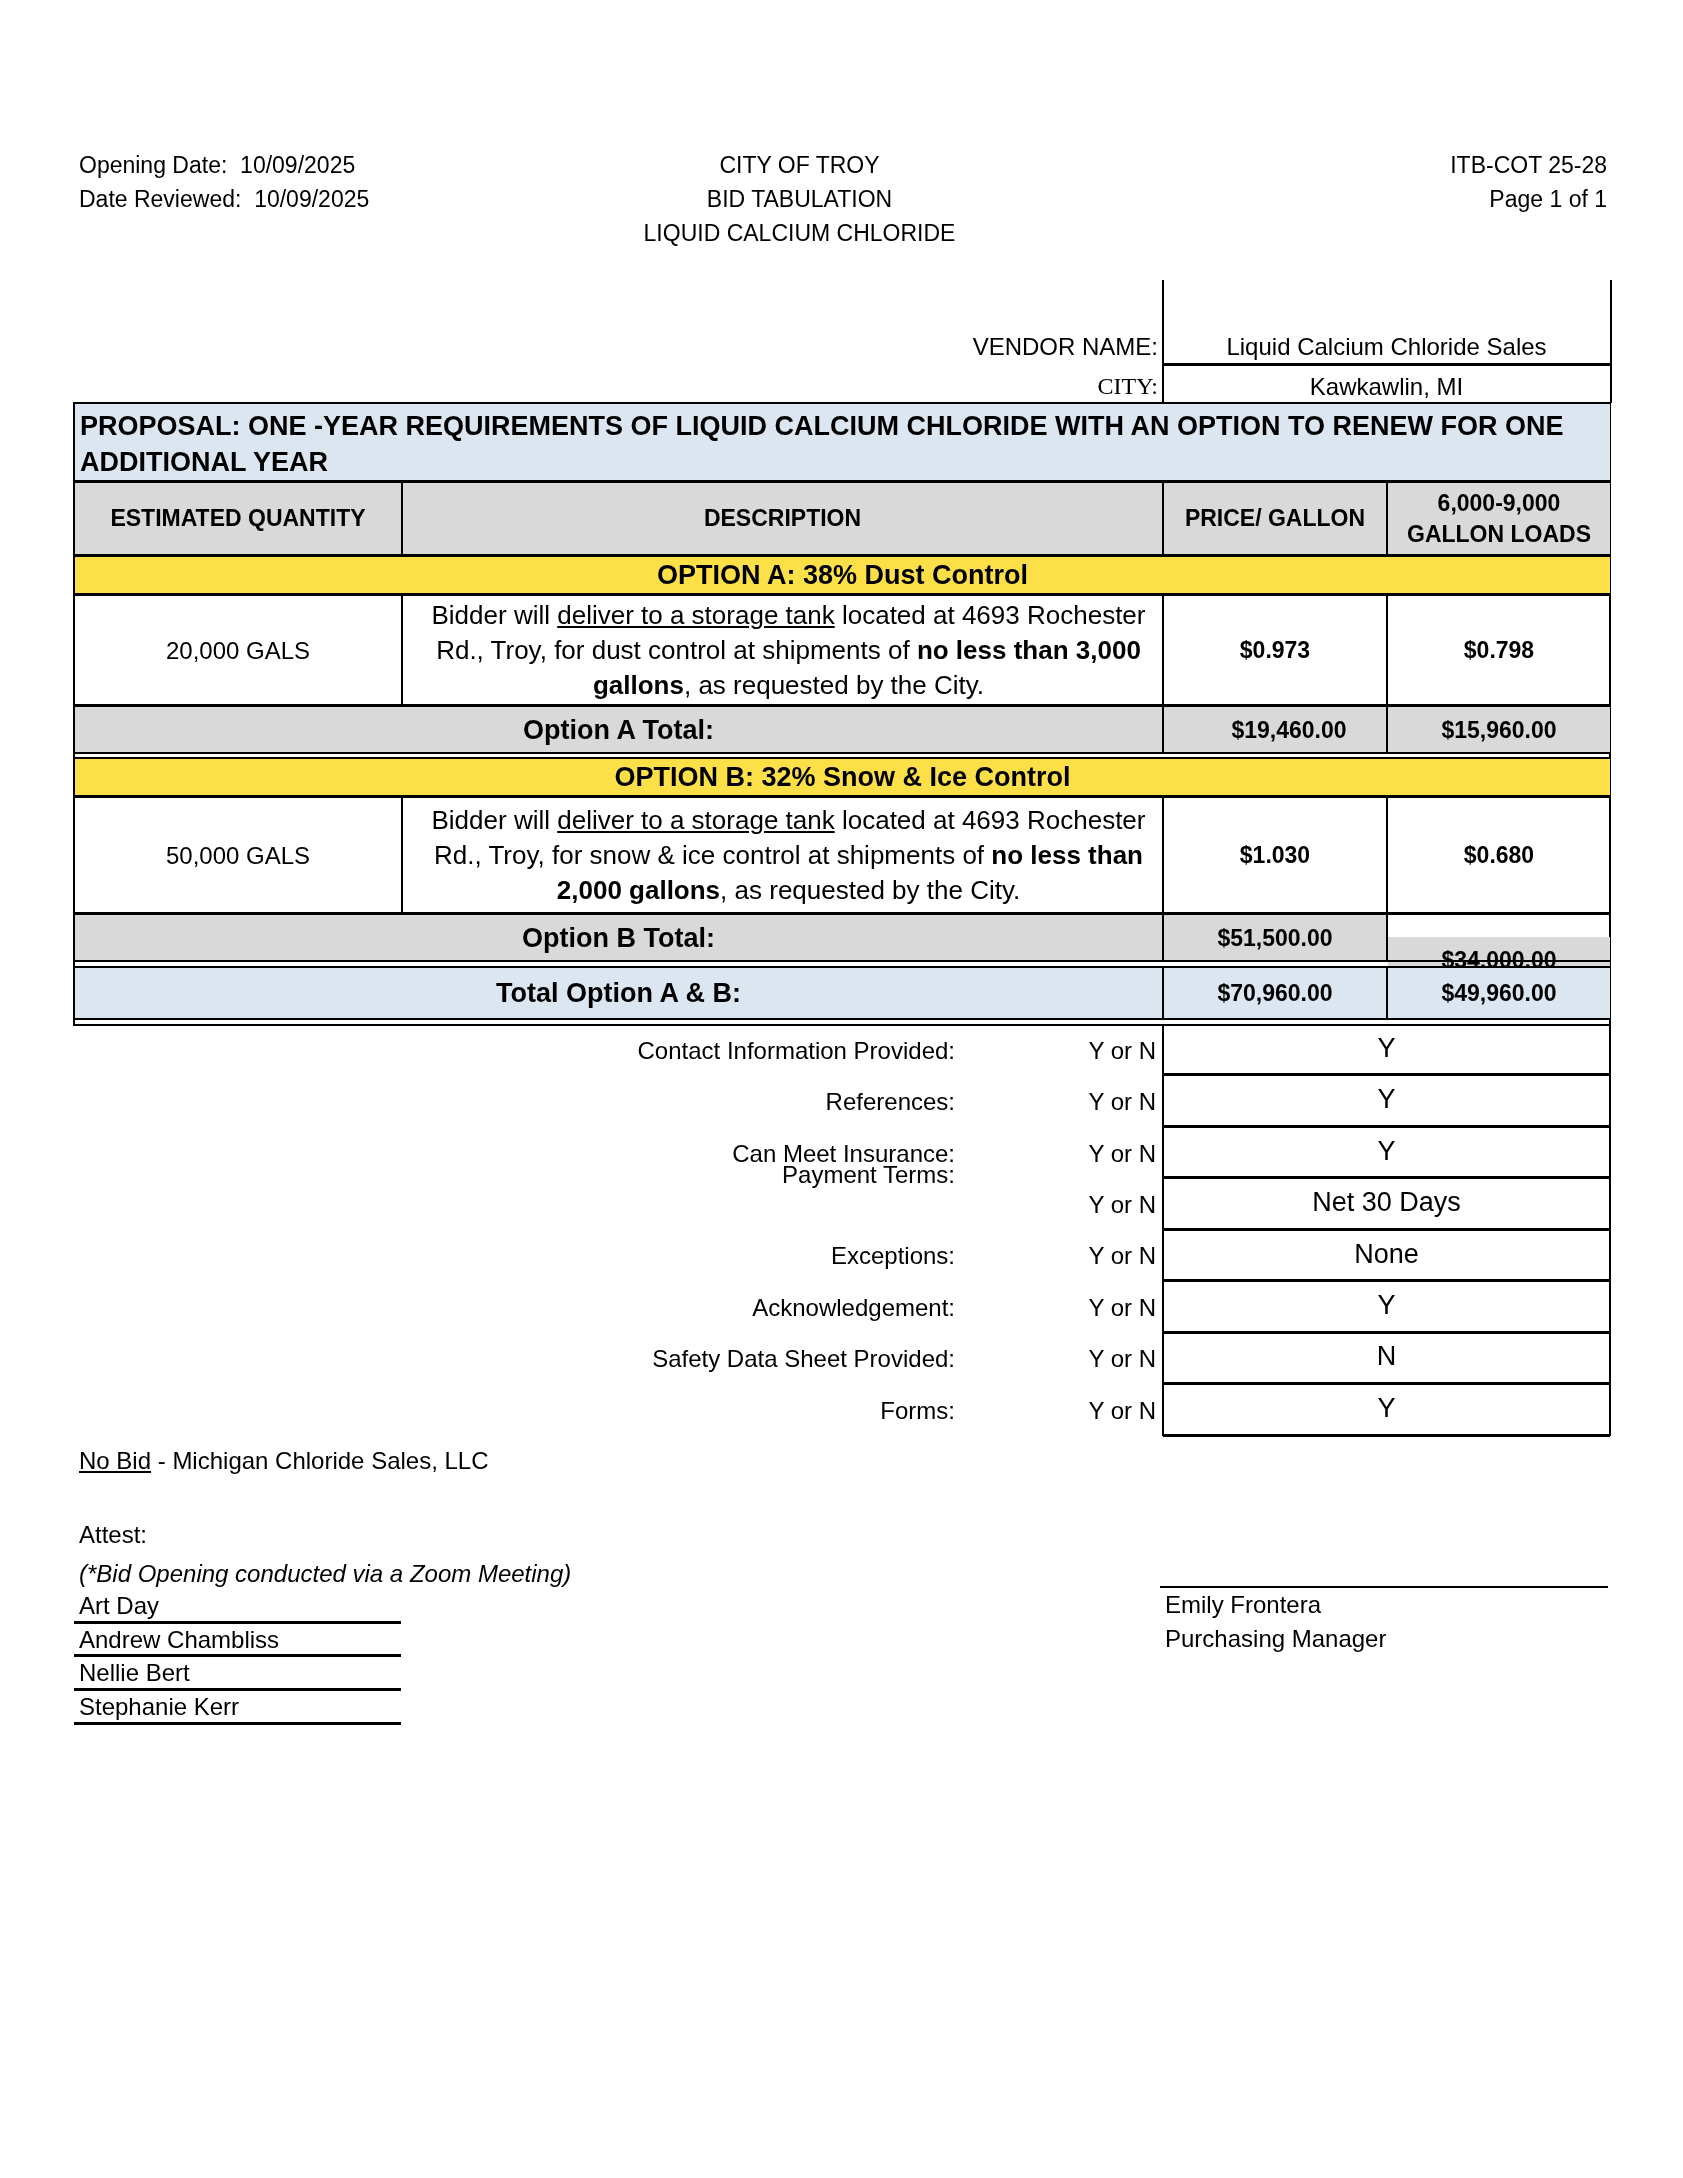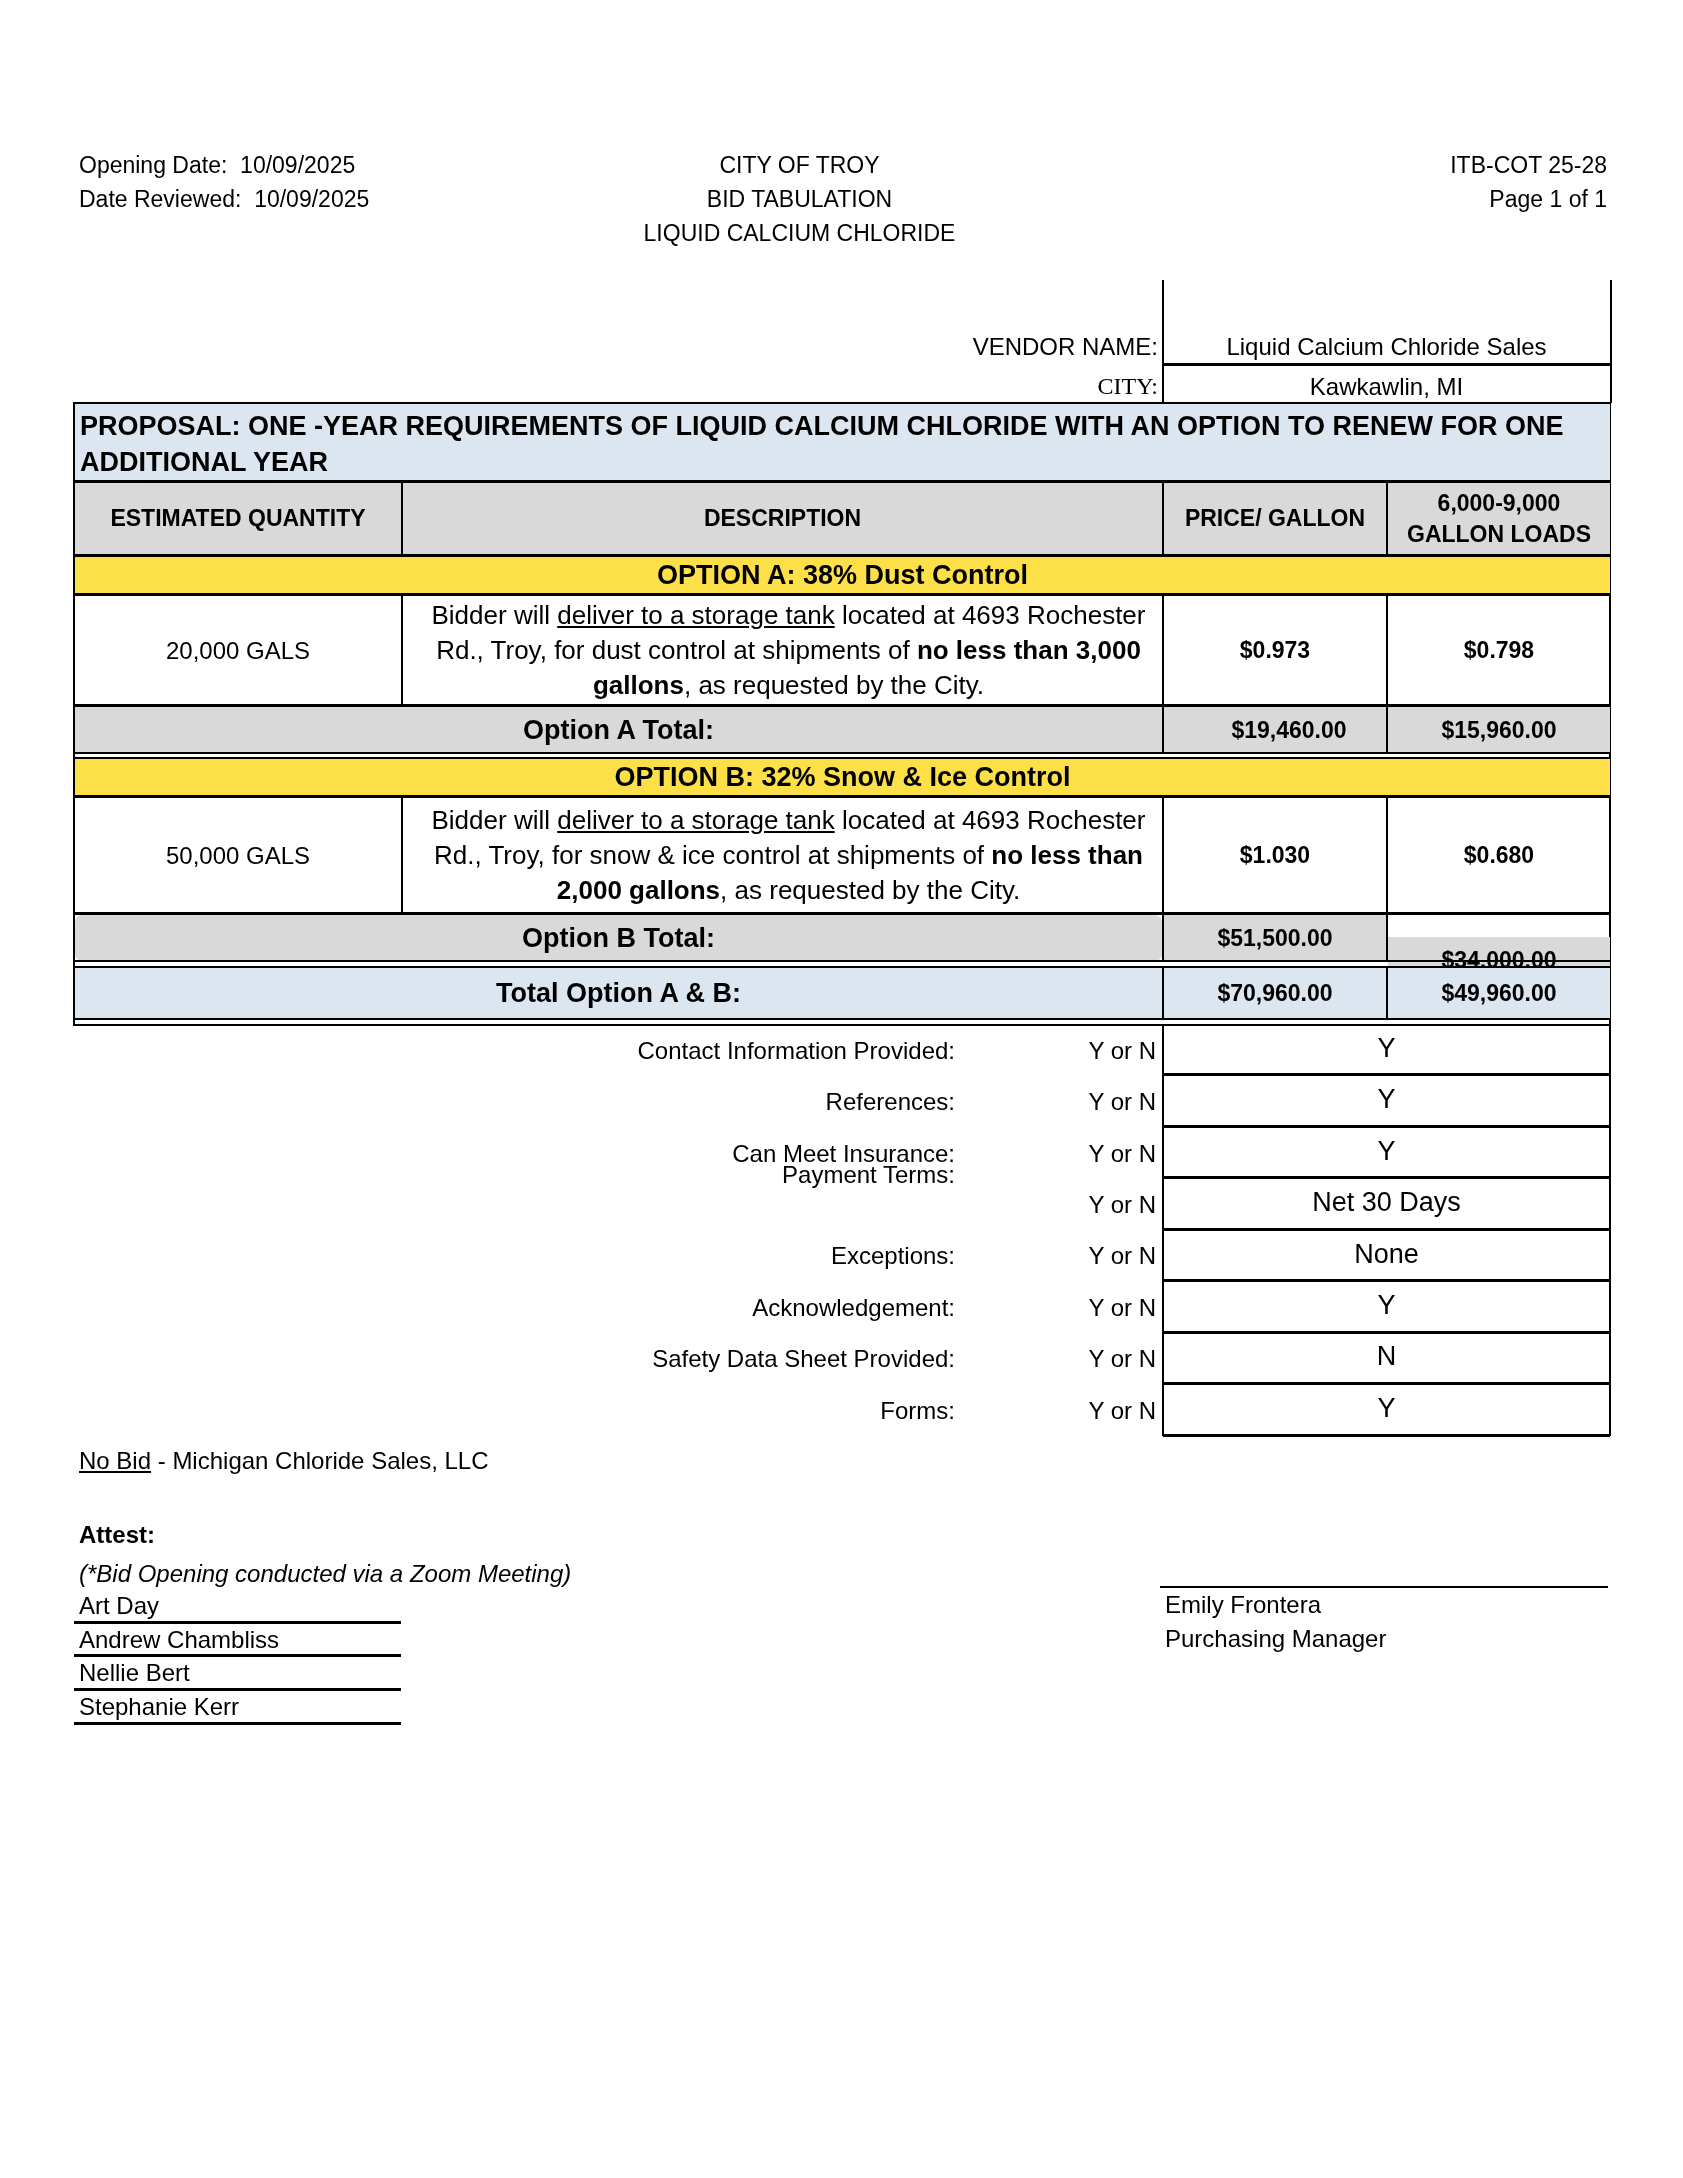--- a/index.html
+++ b/index.html
@@ -80,21 +80,21 @@
 <div class="hline" style="left:74px;width:1537px;top:795px;height:3px;"></div>
 
 <div class="cell" style="left:75px;top:798px;width:326px;height:115px;font-size:24px;">50,000 GALS</div>
 <div class="cell desc" style="left:403px;top:798px;width:759px;height:115px;">
   <div><span>Bidder will </span><span class="u">deliver to a storage tank</span><span> located at 4693 Rochester Rd., Troy, for snow &amp; ice control at shipments of </span><span class="b">no less than 2,000 gallons</span><span>, as requested by the City.</span></div>
 </div>
 <div class="cell b" style="left:1164px;top:798px;width:222px;height:115px;font-size:23px;">$1.030</div>
 <div class="cell b" style="left:1388px;top:798px;width:222px;height:115px;font-size:23px;">$0.680</div>
 <div class="hline" style="left:74px;width:1537px;top:912px;height:3px;"></div>
 
-<div class="cell gray b" style="left:75px;top:915px;width:1087px;height:46px;font-size:27px;border-radius:7px;">Option B Total:</div>
+<div class="cell gray b" style="left:75px;top:915px;width:1087px;height:46px;font-size:27px;">Option B Total:</div>
 <div class="cell gray b" style="left:1164px;top:915px;width:222px;height:46px;font-size:23px;">$51,500.00</div>
 <div class="cell gray b" style="left:1388px;top:915px;width:222px;height:46px;font-size:23px;margin-top:22px;">$34,000.00</div>
 <div class="hline" style="left:74px;width:1537px;top:960px;"></div>
 <div class="hline" style="left:74px;width:1537px;top:966px;"></div>
 
 <div class="cell blue1 b" style="left:75px;top:968px;width:1087px;height:50px;font-size:27px;">Total Option A &amp; B:</div>
 <div class="cell blue1 b" style="left:1164px;top:968px;width:222px;height:50px;font-size:23px;">$70,960.00</div>
 <div class="cell blue1 b" style="left:1388px;top:968px;width:222px;height:50px;font-size:23px;">$49,960.00</div>
 <div class="hline" style="left:74px;width:1537px;top:1018px;"></div>
 
@@ -143,21 +143,21 @@
     <div class="lbl" style="left: 554px; width: 401px; top: 1397px;">Forms:</div>
     <div class="lbl" style="left: 990px; width: 166px; top: 1397px;">Y or N</div>
     <div class="val" style="top: 1393px;">Y</div>
     <div class="hline" style="left: 1163px; width: 447px; top: 1434px; height: 3px;"></div>
   </div>
 
 <div class="abs" style="left:79px;top:1447px;font-size:24px;">
   <span class="u">No Bid</span><span> - Michigan Chloride Sales, LLC</span>
 </div>
 
-<div class="abs" style="left:79px;top:1521px;font-size:24px;font-weight:bold;">Attest:</div>
+<div class="abs" style="left:79px;top:1521px;font-size:24px;">Attest:</div>
 <div class="abs" style="left:79px;top:1560px;font-size:24px;font-style:italic;">(*Bid Opening conducted via a Zoom Meeting)</div>
 <div id="attest-names">
     <div class="abs" style="left: 79px; top: 1592px; font-size: 24px;">Art Day</div>
     <div class="hline" style="left: 74px; width: 327px; top: 1621px; height: 3px;"></div>
     <div class="abs" style="left: 79px; top: 1626px; font-size: 24px;">Andrew Chambliss</div>
     <div class="hline" style="left: 74px; width: 327px; top: 1654px; height: 3px;"></div>
     <div class="abs" style="left: 79px; top: 1659px; font-size: 24px;">Nellie Bert</div>
     <div class="hline" style="left: 74px; width: 327px; top: 1688px; height: 3px;"></div>
     <div class="abs" style="left: 79px; top: 1693px; font-size: 24px;">Stephanie Kerr</div>
     <div class="hline" style="left: 74px; width: 327px; top: 1722px; height: 3px;"></div>

